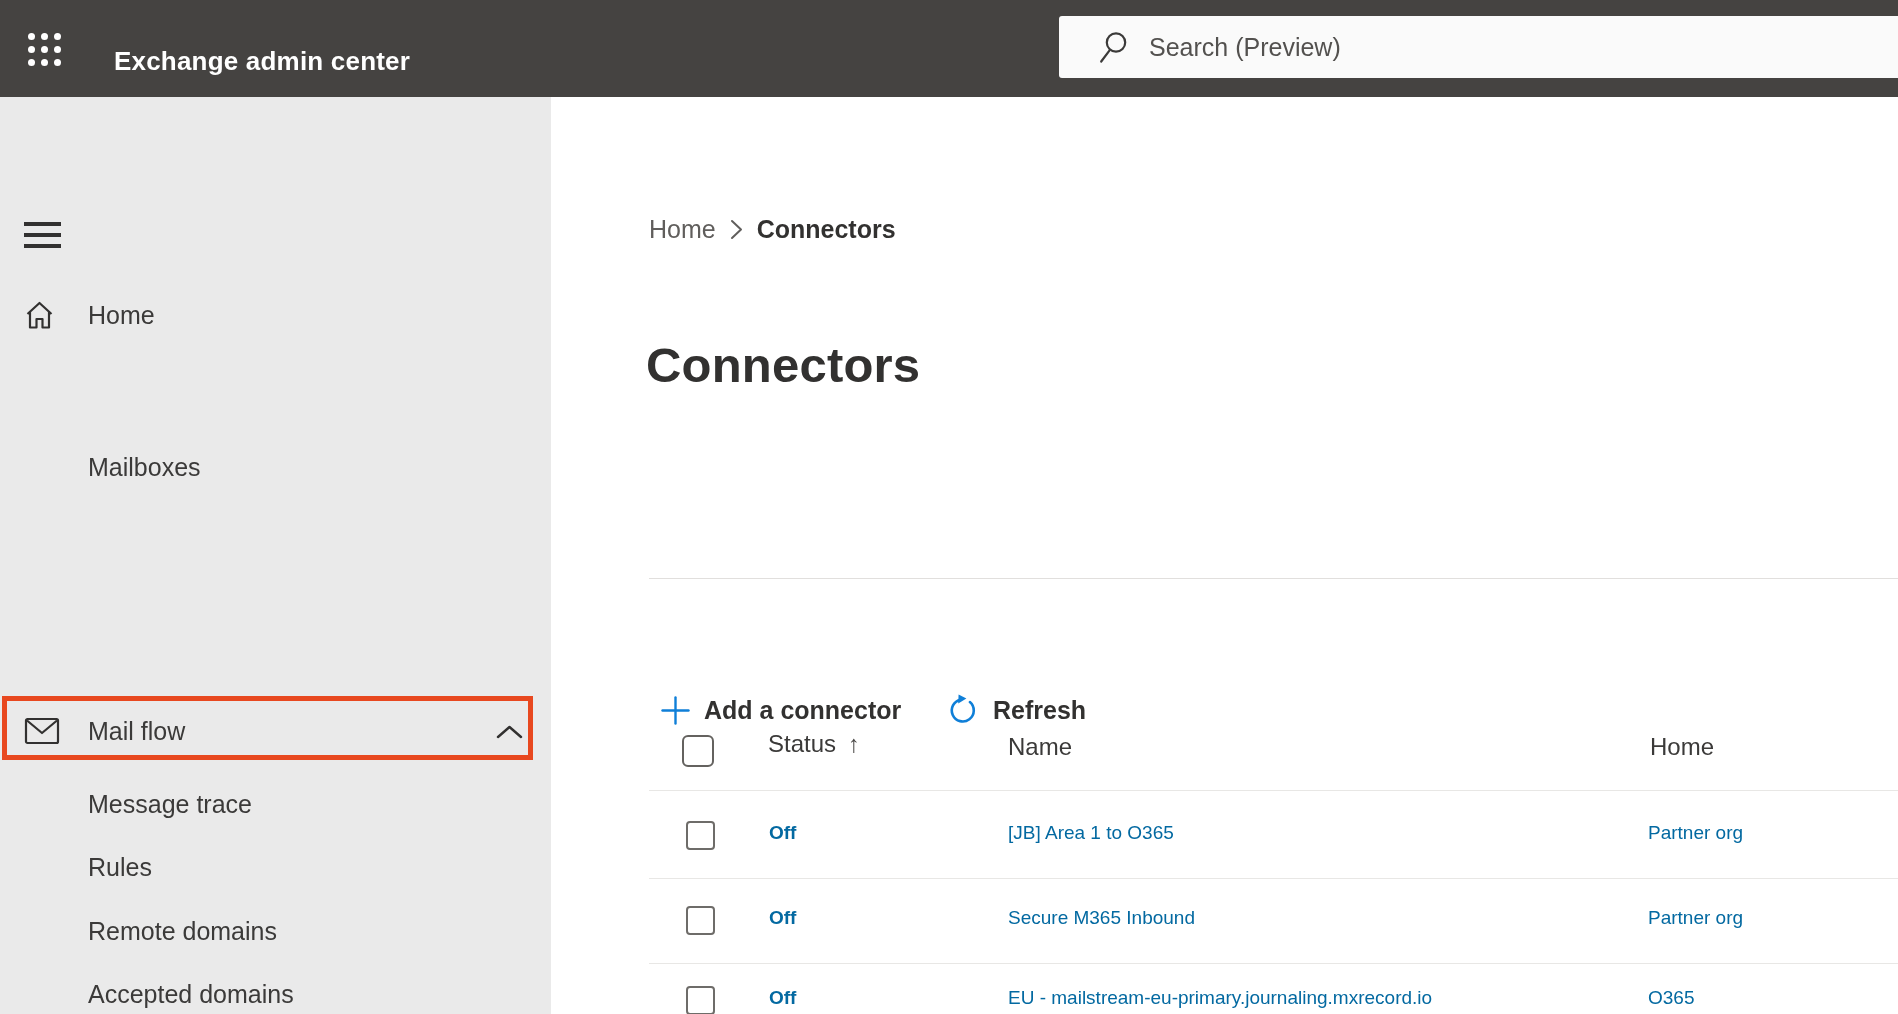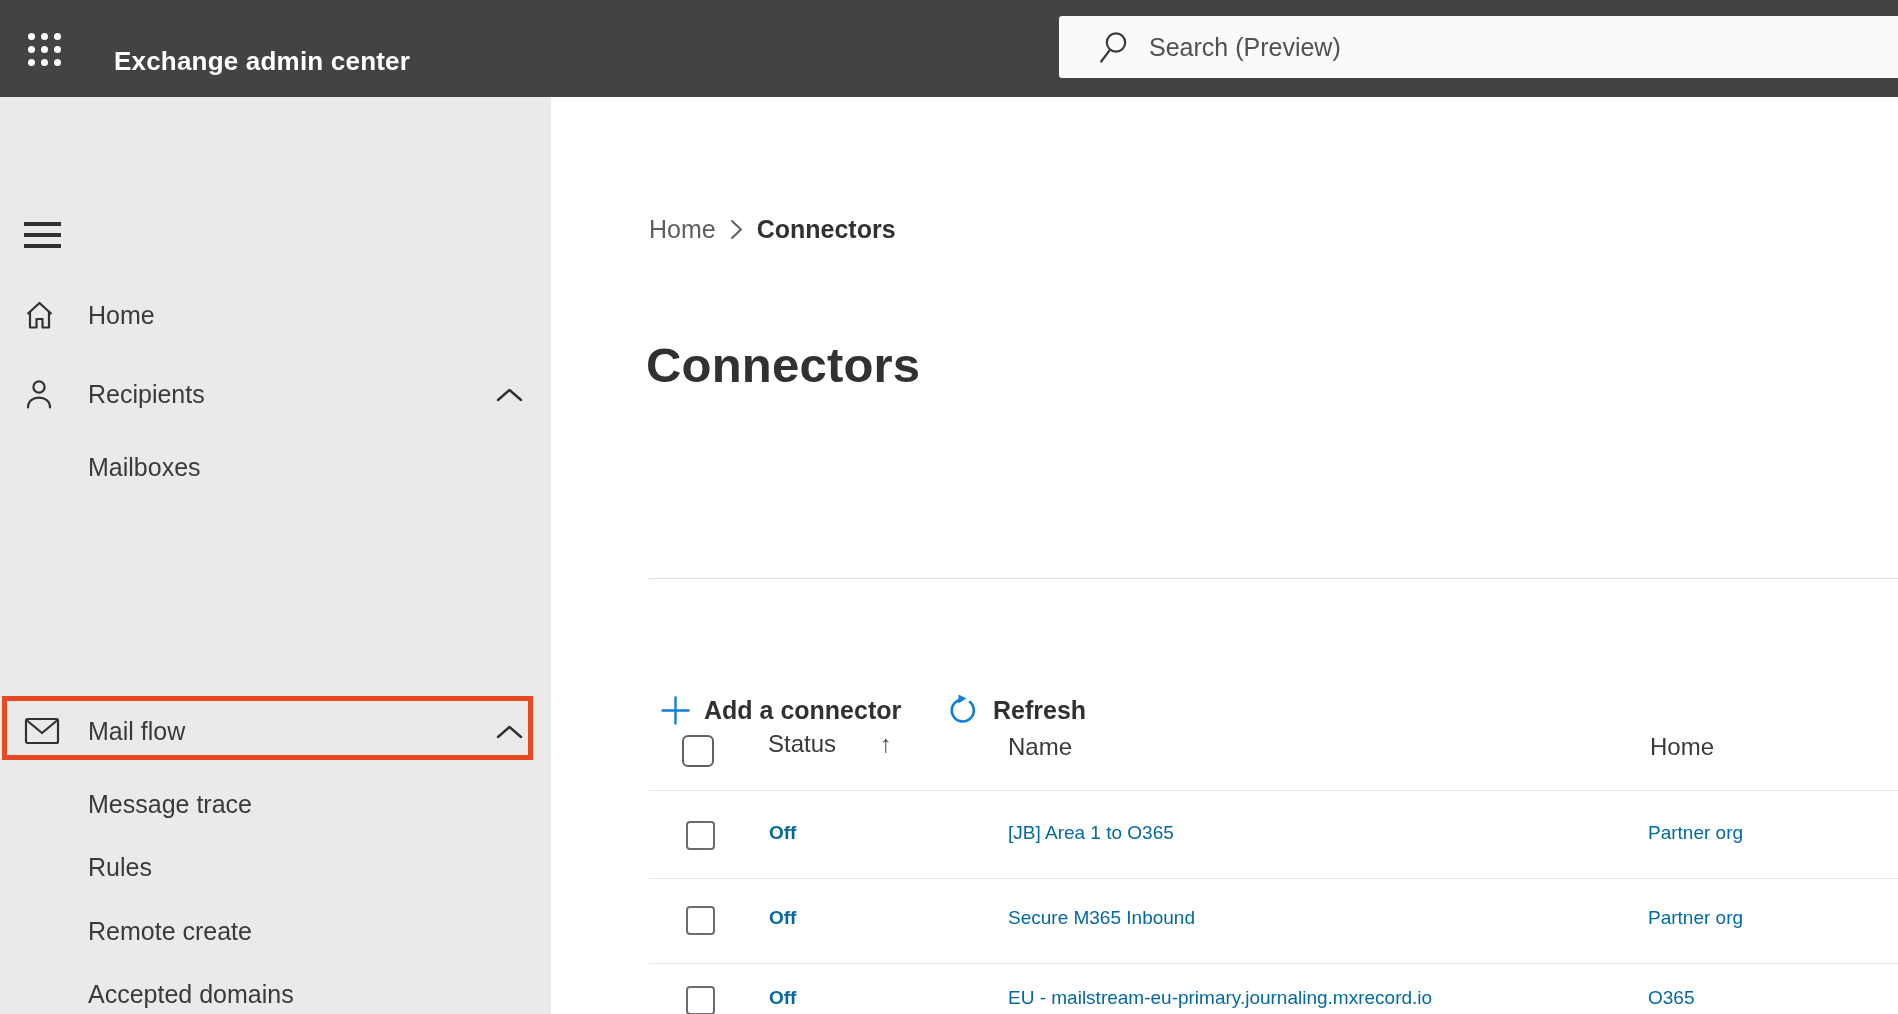--- a/index.html
+++ b/index.html
@@ -34,21 +34,21 @@
   .page-title{position:absolute;left:95px;top:240px;margin:0;font-size:49px;font-weight:700;color:#323130;letter-spacing:.2px;}
   .desc{position:absolute;left:98px;top:352px;width:1218px;margin:0;font-size:25px;line-height:40px;color:#605e5c;}
   .desc .link{color:var(--link);cursor:pointer;}
   .divider{position:absolute;left:98px;right:0;height:1px;background:#e1dfdd;}
   .toolbar-btn{position:absolute;top:590px;height:46px;display:flex;align-items:center;border:none;background:transparent;padding:0;cursor:pointer;font-family:"Liberation Sans",sans-serif;font-size:25px;font-weight:700;color:#323130;}
   .toolbar-btn .bicon{margin-right:14px;display:flex;align-items:center;}
   
   .chk{position:absolute;background:#fff;border:2.5px solid #64625f;cursor:pointer;}
   .chk.hdr{left:131px;top:638px;width:32px;height:32px;border-radius:6px;}
   .chk.r{width:29px;height:29px;border-radius:4px;border-color:#6e6c69;}
-  .th{position:absolute;font-size:24px;color:#3b3a39;white-space:nowrap;gap:32px;}
+  .th{position:absolute;font-size:24px;color:#3b3a39;white-space:nowrap;}
   .td{position:absolute;font-size:19px;color:#0369a1;white-space:nowrap;}
   .td.status{font-weight:700;}
   .sort{font-size:24px;color:#484644;margin-left:12px;}
   .rowline{position:absolute;left:98px;right:0;height:1px;background:#e8e7e5;}
 </style>
 </head>
 <body>
 
 <div class="screen">
 
@@ -86,34 +86,20 @@
     <div class="nav-row" style="top:186px;">
       <span class="nicon">
         <svg width="31" height="31" viewBox="0 0 31 31" fill="none" stroke="#323130" stroke-width="2.2" stroke-linejoin="round">
           <path d="M3.5 14.5 L15.5 3.5 L27.5 14.5"></path>
           <path d="M6 12.5 V28 H12.5 V19.5 H18.5 V28 H25 V12.5"></path>
         </svg>
       </span>
       <span>Home</span>
     </div>
 
-    <div class="nav-row" style="top:265px;">
-      <span class="nicon">
-        <svg width="30" height="32" viewBox="0 0 30 32" fill="none" stroke="#323130" stroke-width="2.2">
-          <circle cx="15" cy="9" r="5.6"></circle>
-          <path d="M4 29.5 c0-6.5 5-9.8 11-9.8 s11 3.3 11 9.8" stroke-linecap="round"></path>
-        </svg>
-      </span>
-      <span>Recipients</span>
-      <span class="chev">
-        <svg width="27" height="15" viewBox="0 0 27 15" fill="none" stroke="#323130" stroke-width="2.4" stroke-linecap="round" stroke-linejoin="round">
-          <polyline points="2,12.5 13.5,2.5 25,12.5"></polyline>
-        </svg>
-      </span>
-    </div>
 
     <div class="nav-row" style="top:338px;">
       <span>Mailboxes</span>
     </div>
 
     <div class="nav-row" style="top:602px;">
       <span class="nicon">
         <svg width="36" height="28" viewBox="0 0 36 28" fill="none" stroke="#323130" stroke-width="2.2" stroke-linejoin="round">
           <rect x="2" y="2" width="32" height="24" rx="1.5"></rect>
           <polyline points="3,3.5 18,16 33,3.5"></polyline>
@@ -127,21 +113,21 @@
       </span>
     </div>
 
     <div class="nav-row" style="top:675px;">
       <span>Message trace</span>
     </div>
     <div class="nav-row" style="top:738px;">
       <span>Rules</span>
     </div>
     <div class="nav-row" style="top:802px;">
-      <span>Remote create</span>
+      <span>Remote domains</span>
     </div>
     <div class="nav-row" style="top:865px;">
       <span>Accepted domains</span>
     </div>
 
     <div class="hl-box" style="left:2px;top:599px;width:531px;height:64px;"></div>
 
   </nav>
 
   <main class="main">

